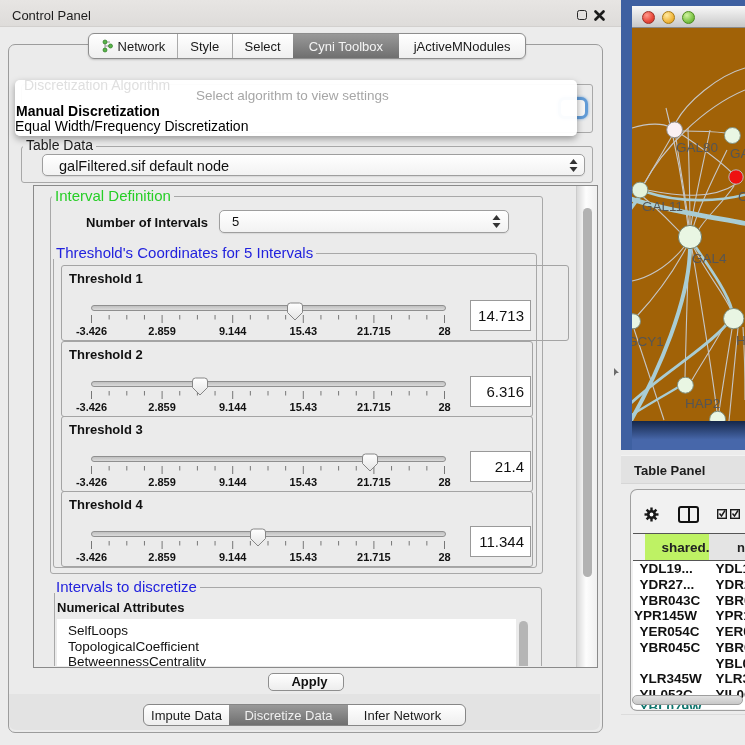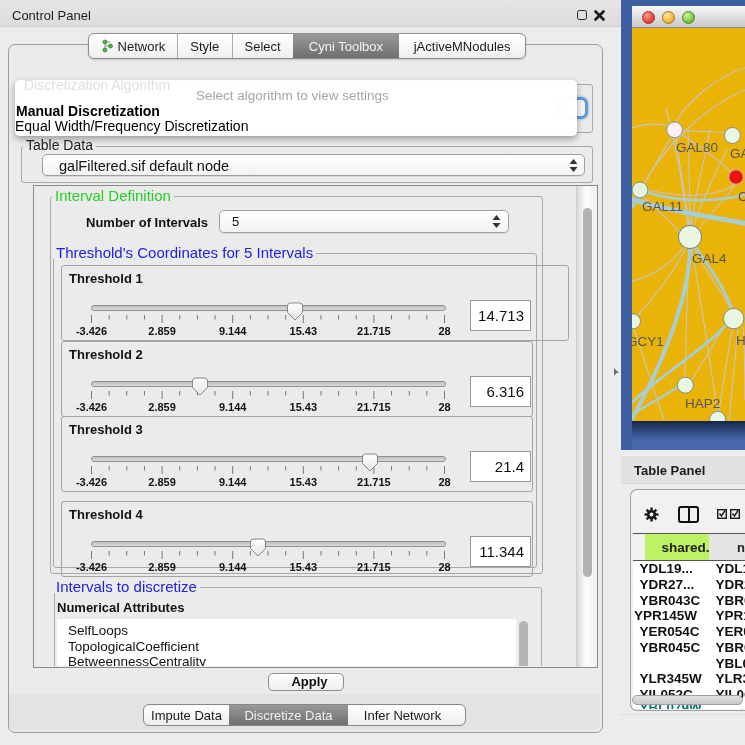--- a/index.html
+++ b/index.html
@@ -193,21 +193,21 @@
       <path d="M1.5 4 Q1.5 1 4.5 1 L13.5 1 Q16.5 1 16.5 4 L16.5 10.5 L9 18 L1.5 10.5 Z" fill="url(#tg416)" stroke="#868686" stroke-width="1"></path>
       <defs>
         <linearGradient id="tg416" x1="0" y1="0" x2="0" y2="1">
           <stop offset="0" stop-color="#ffffff"></stop>
           <stop offset="1" stop-color="#e4e4e4"></stop>
         </linearGradient>
       </defs>
     </svg>
   <div class="abs" style="left:408px;top:34px;width:53px;height:29px;border:1.5px solid #999;background:#fff;font-size:15px;color:#111;text-align:right;line-height:29px;padding-right:6px;">21.4</div>
 </div>
-<div class="abs" style="left:61px;top:491px;width:470px;height:74px;border:1px solid #a4a4a4;border-radius:3px;margin-top:10px;">
+<div class="abs" style="left:61px;top:491px;width:470px;height:74px;border:1px solid #a4a4a4;border-radius:3px;">
   <div class="abs bold" style="left:7px;top:5px;font-size:13px;color:#111;">Threshold 4</div>
   <div class="abs" style="left:29px;top:39px;width:353px;height:4px;border:1px solid #8f8f8f;border-radius:3.5px;background:linear-gradient(#c0c0c0,#dadada);"></div>
   <svg class="abs" style="left:0;top:49px;" width="470" height="10" viewBox="0 0 470 10">
       <path d="M29.50 0 L29.50 8" stroke="#777" stroke-width="1"></path>
       <path d="M47.15 0 L47.15 4.5" stroke="#777" stroke-width="1"></path>
       <path d="M64.80 0 L64.80 4.5" stroke="#777" stroke-width="1"></path>
       <path d="M82.45 0 L82.45 4.5" stroke="#777" stroke-width="1"></path>
       <path d="M100.10 0 L100.10 8" stroke="#777" stroke-width="1"></path>
       <path d="M117.75 0 L117.75 4.5" stroke="#777" stroke-width="1"></path>
       <path d="M135.40 0 L135.40 4.5" stroke="#777" stroke-width="1"></path>
@@ -275,21 +275,21 @@
   </svg>
 
 <div class="abs" style="left:621px;top:0;width:124px;height:450px;background:#3e60a1;">
 
   <div class="abs" style="left:11px;top:6px;width:113px;height:21px;background:linear-gradient(#f8f8f8,#c8c8c8);border-bottom:1px solid #8a8a8a;">
     <div class="abs" style="left:9.5px;top:5px;width:11px;height:11px;border-radius:50%;background:radial-gradient(circle at 35% 30%,#ff9a8d,#e8473a 60%,#c03227);border:0.5px solid #9c2f26;"></div>
     <div class="abs" style="left:29.5px;top:5px;width:11px;height:11px;border-radius:50%;background:radial-gradient(circle at 35% 30%,#ffe9a0,#f0b73f 60%,#d6950f);border:0.5px solid #a87a14;"></div>
     <div class="abs" style="left:49.5px;top:5px;width:11px;height:11px;border-radius:50%;background:radial-gradient(circle at 35% 30%,#d2f3a1,#7ec549 60%,#58a024);border:0.5px solid #4c8a1e;"></div>
   </div>
 
-  <div class="abs" style="left:11px;top:28px;width:113px;height:437px;background:#eab308;overflow:hidden;">
+  <div class="abs" style="left:11px;top:28px;width:113px;height:437px;background:#a16207;overflow:hidden;">
     <svg width="113" height="393" viewBox="0 0 113 393">
       <g fill="none" stroke="#c6c6c6" stroke-width="1.1">
         <path d="M113,40 C85,48 55,74 44,94"></path>
         <path d="M113,62 C70,80 30,122 12,156"></path>
         <path d="M40,108 C30,125 18,146 12,156"></path>
         <path d="M49,106 C70,120 90,135 99,144"></path>
         <path d="M50,103 C70,103 86,104 94,105"></path>
         <path d="M44,110 C48,140 54,172 57,198"></path>
         <path d="M34,80 C46,126 52,164 56,198"></path>
         <path d="M56,100 C57,140 58,172 58,198"></path>

